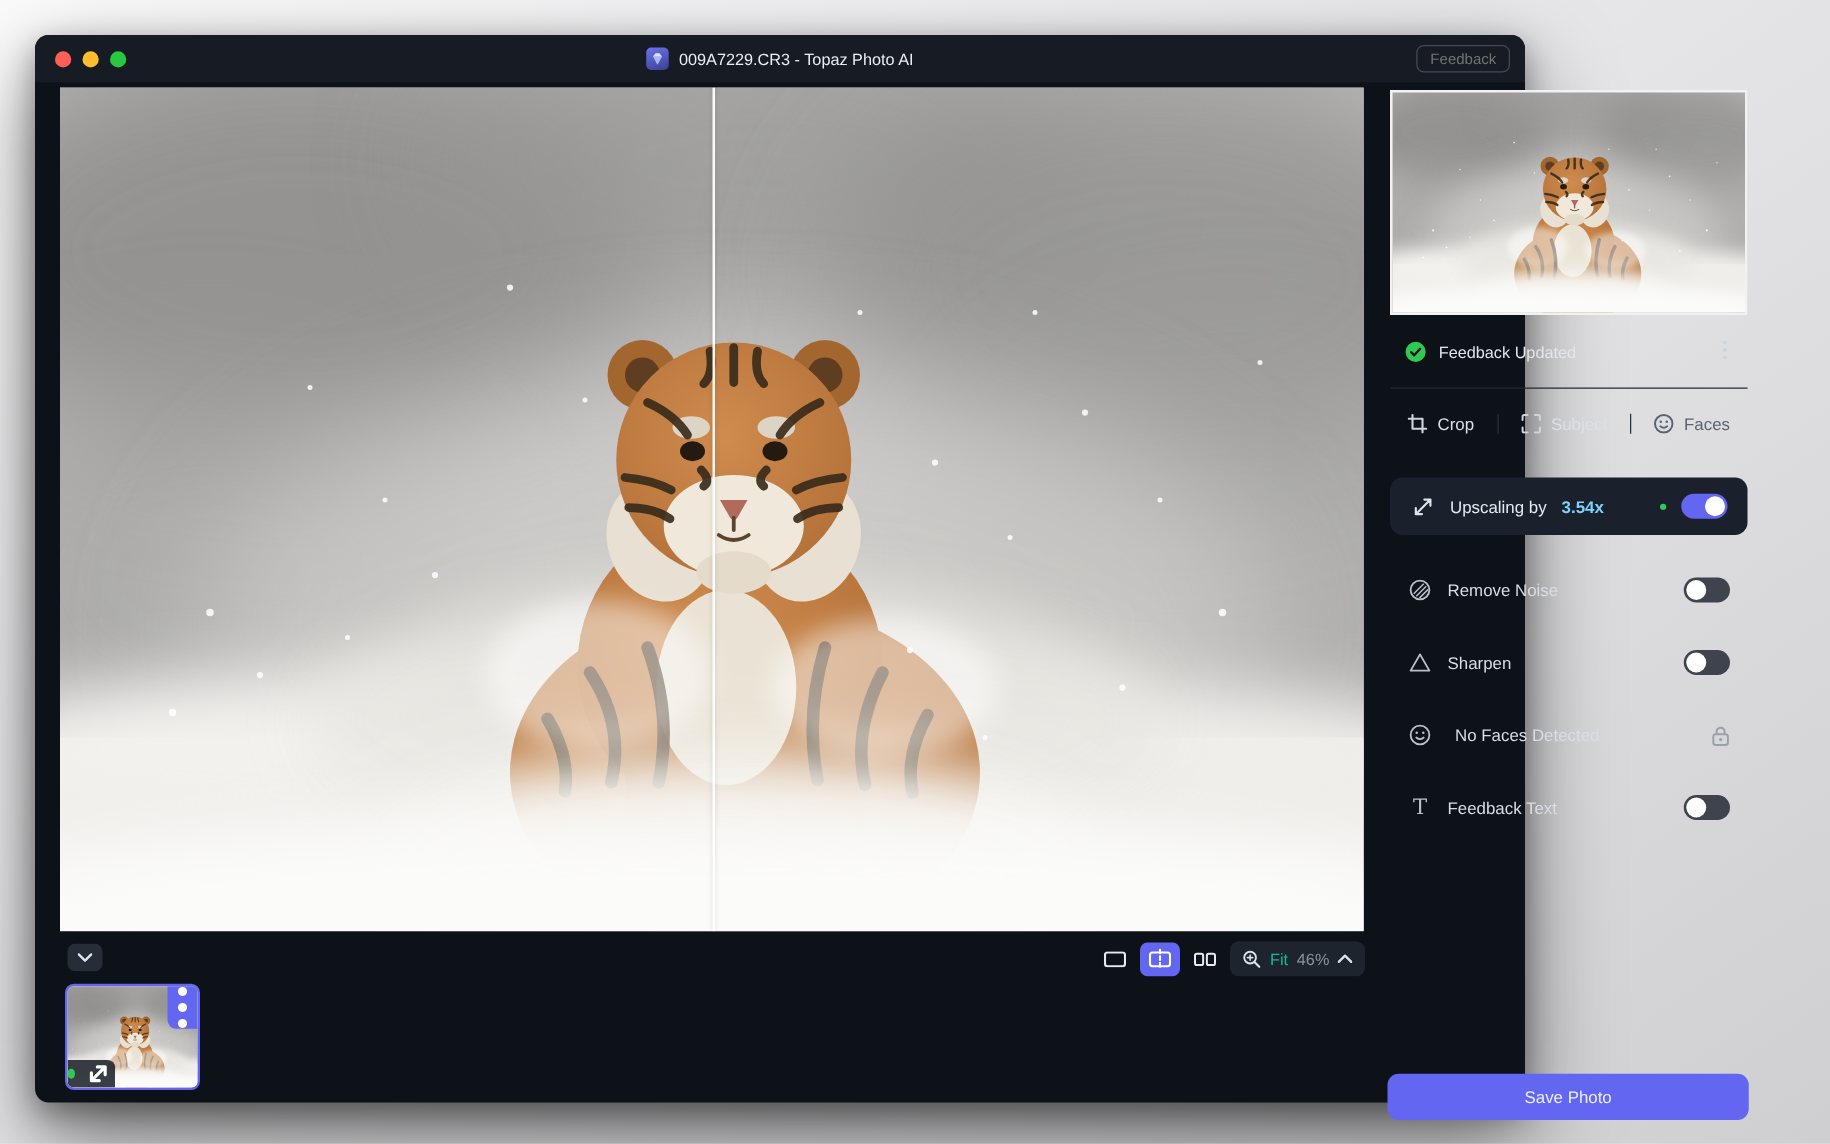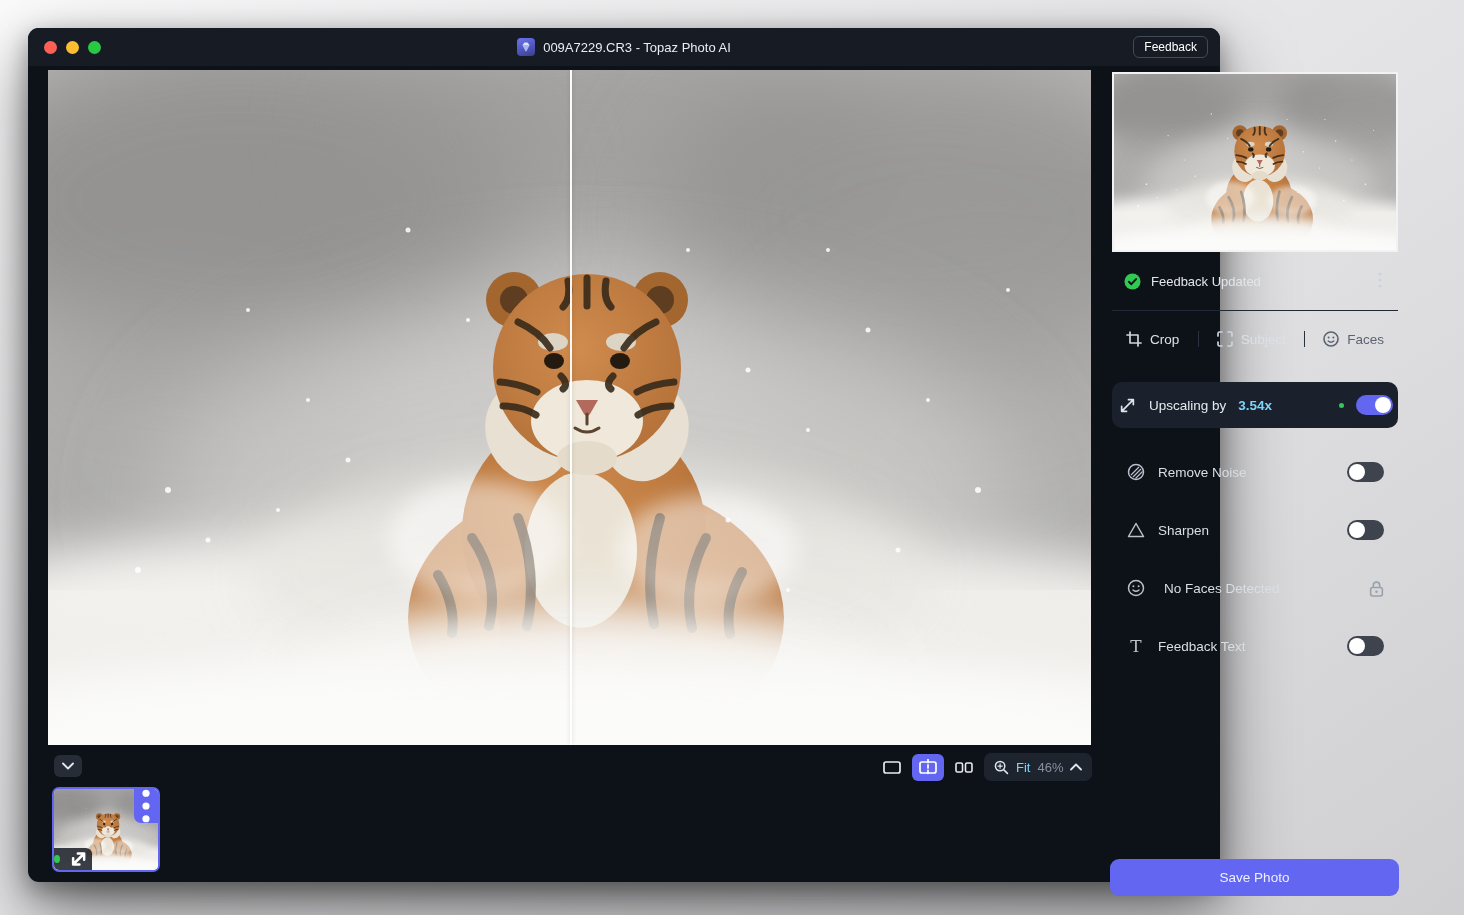--- a/index.html
+++ b/index.html
@@ -21,39 +21,39 @@
   .light { width:13px; height:13px; border-radius:50%; }
   .light.red{ background:#ff5f57; } .light.yellow{ background:#febc2e; } .light.green{ background:#28c840; }
   .title-group { position:absolute; left:0; right:0; top:0; height:38px;
     display:flex; align-items:center; justify-content:center; gap:8px; pointer-events:none; }
   .app-icon { width:18px; height:18px; border-radius:4px;
     background:linear-gradient(160deg,#6b74f0 0%,#3a3f8f 100%);
     display:flex; align-items:center; justify-content:center; }
   .win-title { font-size:13px; color:#e9ecf1; }
   .feedback-btn { position:absolute; right:12px; top:8px; height:22px; padding:0 10px;
     background:transparent; border:1px solid #424a58; border-radius:6px;
-    color:#ffffff; font-size:12px; font-family:inherit; display:flex; align-items:center; cursor:pointer; }
+    color:#737373; font-size:12px; font-family:inherit; display:flex; align-items:center; cursor:pointer; }
   
   .canvas { position:absolute; left:20px; top:42px; width:1043px; height:675px;
     background:#c6c6c6; overflow:hidden; }
   .canvas svg { display:block; width:100%; height:100%; }
   .split-line { position:absolute; top:0; bottom:0; left:522px; width:2px;
     background:rgba(255,255,255,.95); box-shadow:0 0 4px rgba(0,0,0,.15); }
   
   .collapse-btn { position:absolute; left:26px; top:727px; width:28px; height:22px;
     background:#272d37; border:none; border-radius:6px; display:flex;
     align-items:center; justify-content:center; cursor:pointer; }
   .view-controls { position:absolute; left:848px; top:726px; display:flex; gap:4px; align-items:center; }
   .view-btn { width:32px; height:27px; border:none; background:transparent; border-radius:6px;
     display:flex; align-items:center; justify-content:center; cursor:pointer; }
   .view-btn.selected { background:var(--accent,#6366f1); }
   .zoom-pill { position:absolute; left:956px; top:725px; height:28px; min-width:107px;
     background:#1e242e; border-radius:7px; display:flex; align-items:center;
     gap:7px; padding:0 10px; cursor:pointer; }
-  .zoom-pill .fit { font-size:13px; color:#7dd3fc; }
+  .zoom-pill .fit { font-size:13px; color:#14b8a6; }
   .zoom-pill .pct { font-size:13px; color:#8a919f; }
   
   .thumb { position:absolute; left:24px; top:759px; width:108px; height:85px;
     border:2px solid var(--accent,#6366f1); border-radius:7px; overflow:hidden;
     background:#d8d8d8; cursor:pointer; }
   .thumb svg { display:block; width:100%; height:100%; }
   .thumb-menu { position:absolute; right:0; top:0; width:24px; height:34px;
     background:var(--accent,#6366f1); border-radius:0 0 0 7px;
     display:flex; align-items:center; justify-content:center; cursor:pointer; }
   .thumb-badge { position:absolute; left:0; bottom:0; width:38px; height:22px;
@@ -71,21 +71,21 @@
   .ellipsis-btn { background:none; border:none; cursor:pointer; padding:2px 4px; }
   .hdivider { position:absolute; left:2px; right:2px; top:240px; height:1px; background:#222835; }
   .tools-row { position:absolute; left:2px; top:252px; right:2px; height:34px;
     display:flex; align-items:center; justify-content:space-between; padding:0 14px; }
   .tool-btn { display:flex; align-items:center; gap:8px; background:none; border:none;
     color:#dbe0e7; font-size:13.5px; font-family:inherit; cursor:pointer; }
   .tool-btn.disabled { color:#5b6270; cursor:default; }
   .vdivider { width:1px; height:16px; background:#2a313e; }
   .card { position:absolute; left:2px; top:312px; width:286px; height:46px;
     background:#1b212c; border-radius:10px; display:flex; align-items:center;
-    gap:12px; padding:0 5px; cursor:pointer; }
+    gap:12px; padding:0 16px; cursor:pointer; }
   .card-label { font-size:13.5px; color:#e6eaef; }
   .card-value { font-size:13.5px; font-weight:bold; color:#7dd3fc; }
   .card .spacer, .enh-row .spacer { flex:1; }
   .mini-dot { width:5px; height:5px; border-radius:50%; background:var(--success,#30c952); }
   .enh-row { position:absolute; left:2px; width:286px; height:40px;
     display:flex; align-items:center; gap:12px; padding:0 14px; cursor:pointer; }
   .enh-label { font-size:13.5px; color:#d9dee5; }
   .row-noise { top:382px; } .row-sharpen { top:440px; }
   .row-faces { top:498px;gap:18px; } .row-text { top:556px; }
   

